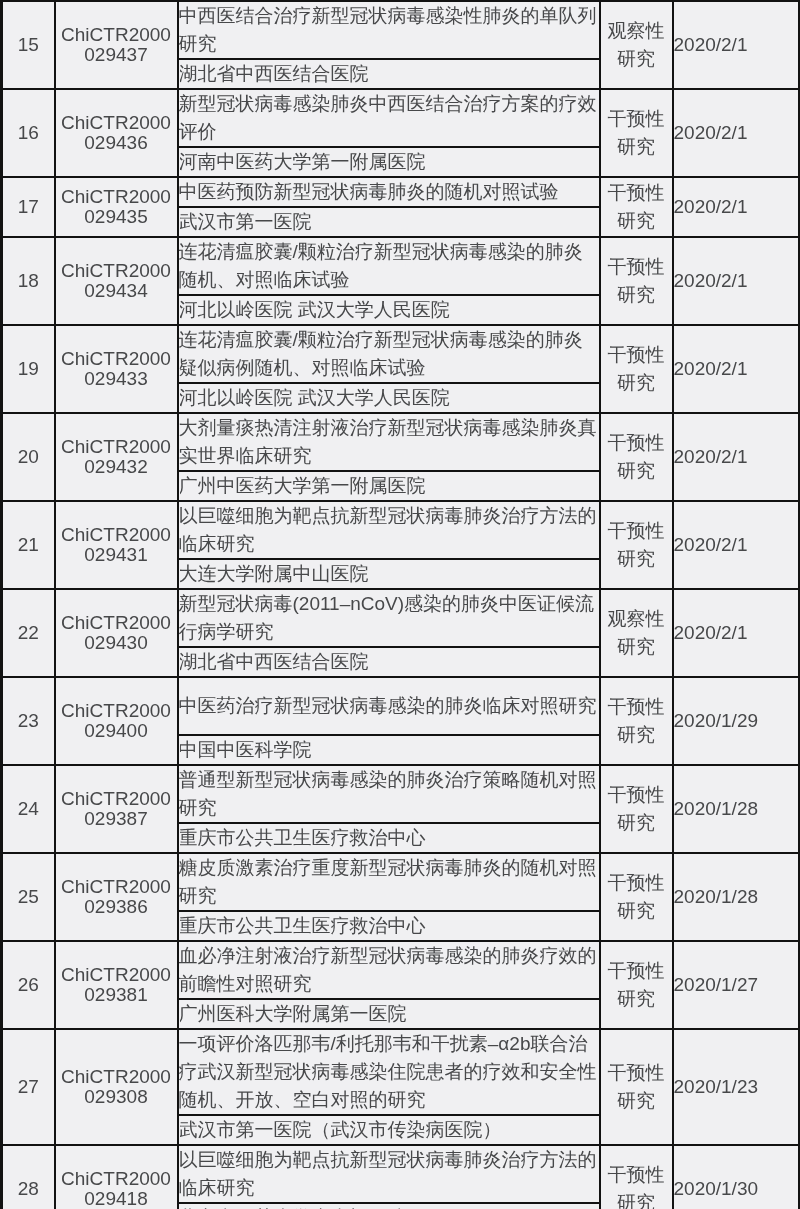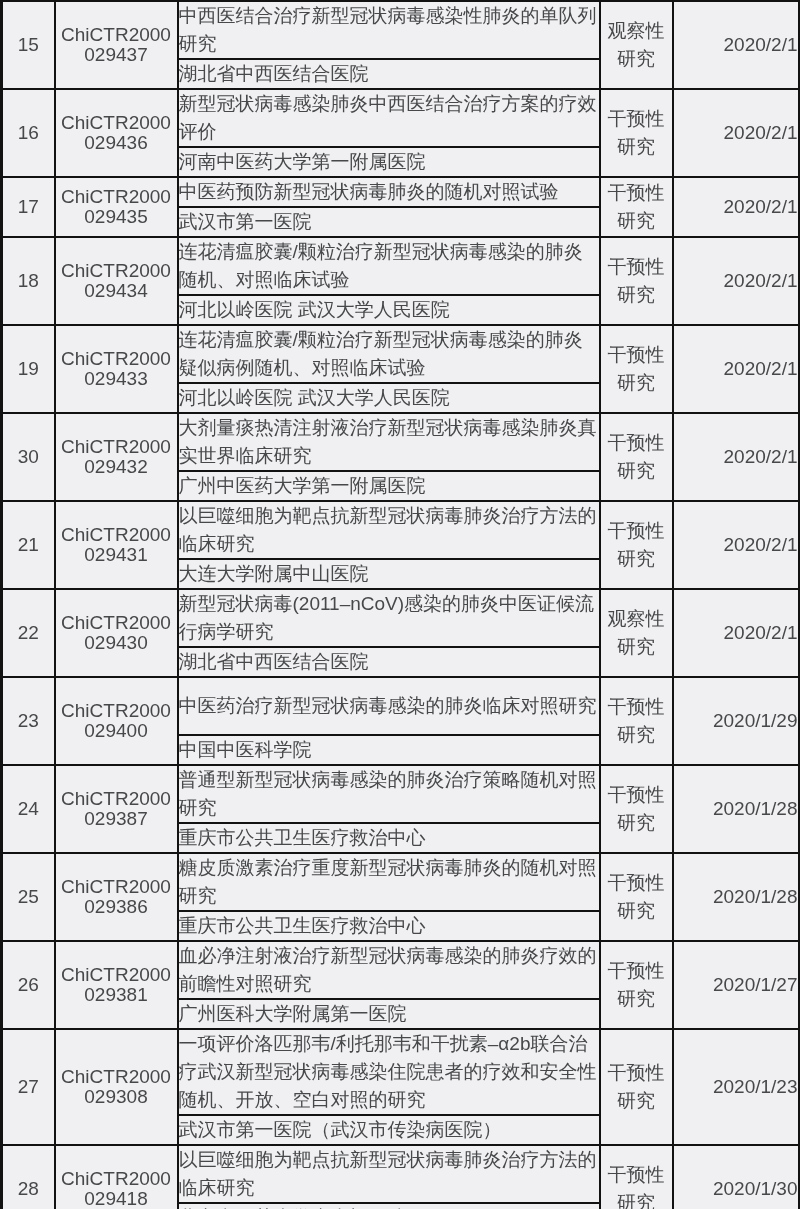--- a/index.html
+++ b/index.html
@@ -41,28 +41,29 @@
   td.c-title, td.c-inst {
     text-align: left;
     padding: 0 14px 0 5px;
     line-height: 28px;
     word-break: break-all;
     margin-top: 37px;
   }
   td.c-inst {
     height: 28px;
     white-space: nowrap;
+    border-radius: 7px;
   }
   td.c-type {
     text-align: center;
     white-space: pre-line;
     line-height: 28px;
   }
   td.c-date {
-    text-align: right;
+    text-align: left;
   }
   td.t1 { height: 28px; }
   td.t2 { height: 56px; }
   td.t3 { height: 84px; }
 </style>
 </head>
 <body>
 
 <table class="trials">
   <colgroup>
@@ -133,21 +134,21 @@
       <td class="c-title t2">连花清瘟胶囊/颗粒治疗新型冠状病毒感染的肺炎疑似病例随机、对照临床试验</td>
       <td class="c-type" rowspan="2">干预性
 研究</td>
       <td class="c-date" rowspan="2">2020/2/1</td>
     </tr>
     <tr>
       <td class="c-inst">河北以岭医院 武汉大学人民医院</td>
     </tr>
 
     <tr>
-      <td class="c-no" rowspan="2">30</td>
+      <td class="c-no" rowspan="2">20</td>
       <td class="c-id" rowspan="2">ChiCTR2000
 029432</td>
       <td class="c-title t2">大剂量痰热清注射液治疗新型冠状病毒感染肺炎真实世界临床研究</td>
       <td class="c-type" rowspan="2">干预性
 研究</td>
       <td class="c-date" rowspan="2">2020/2/1</td>
     </tr>
     <tr>
       <td class="c-inst">广州中医药大学第一附属医院</td>
     </tr>

